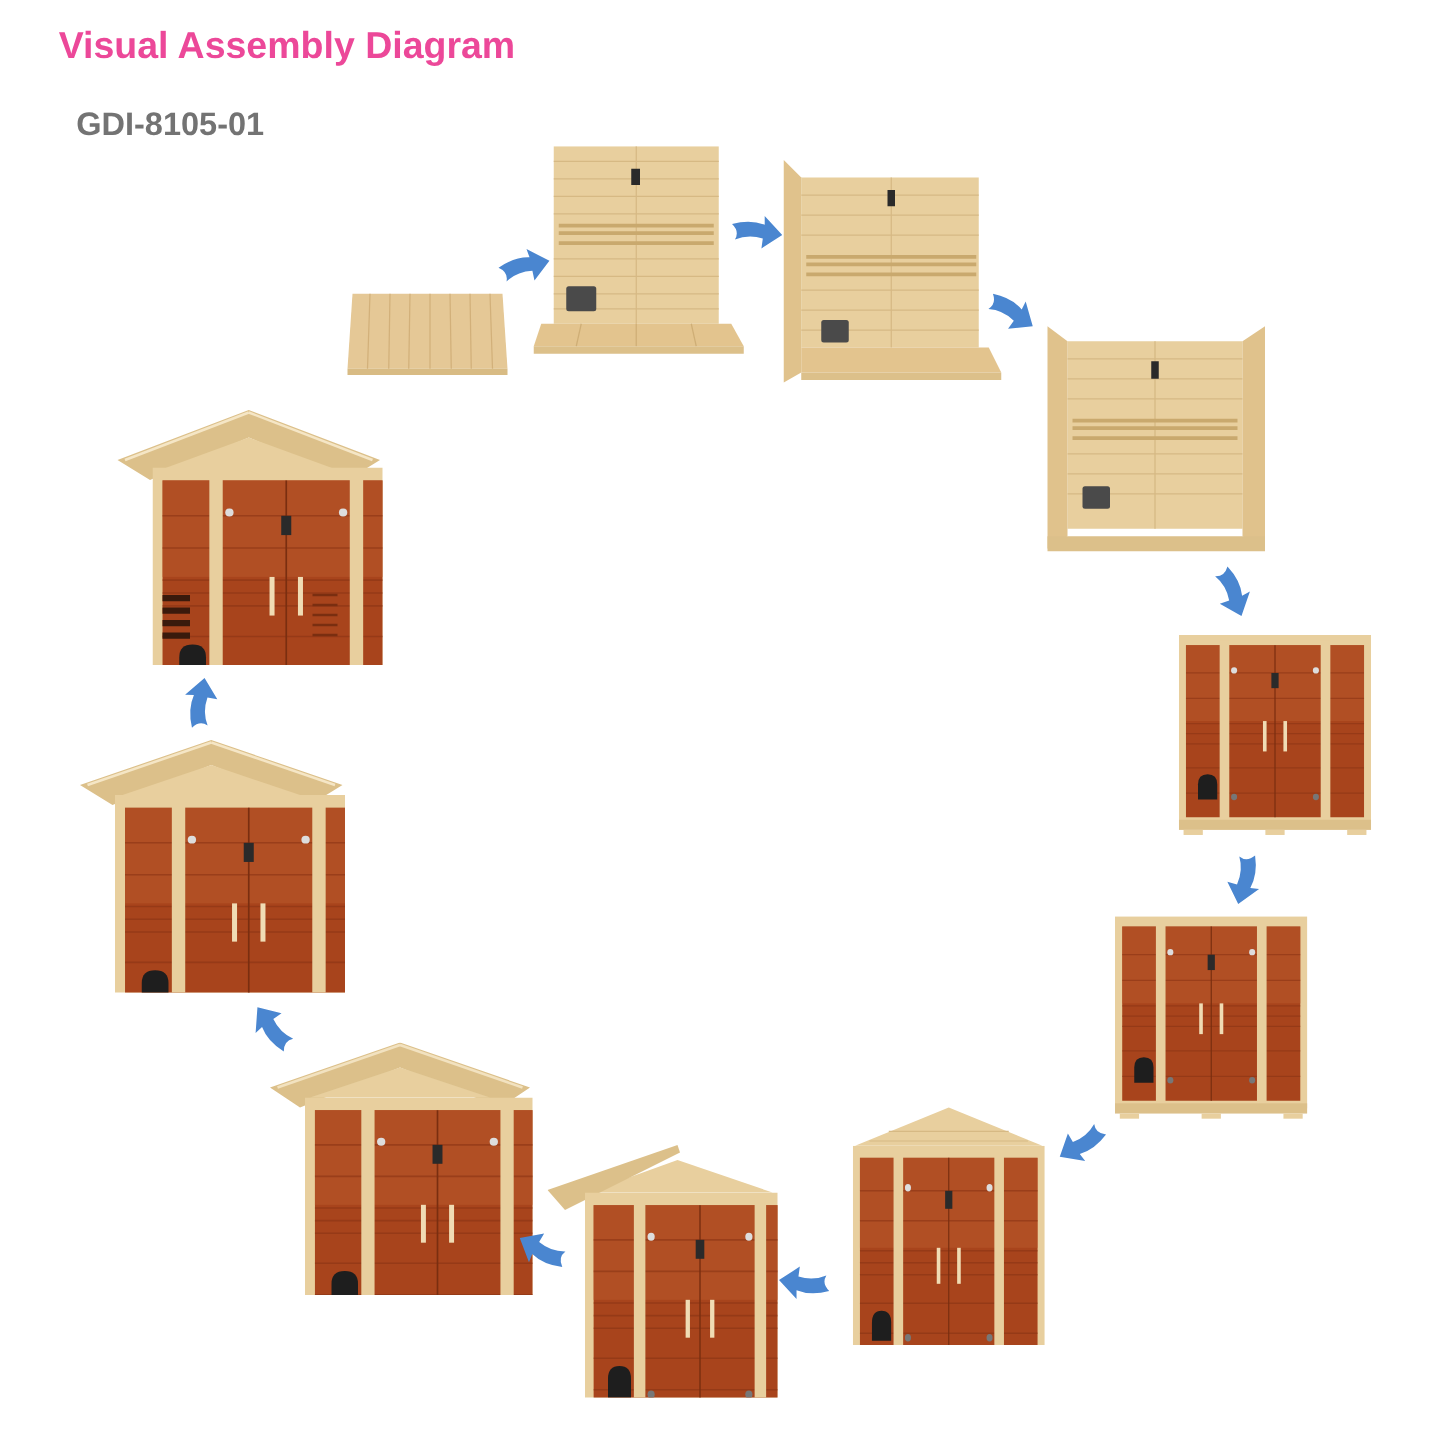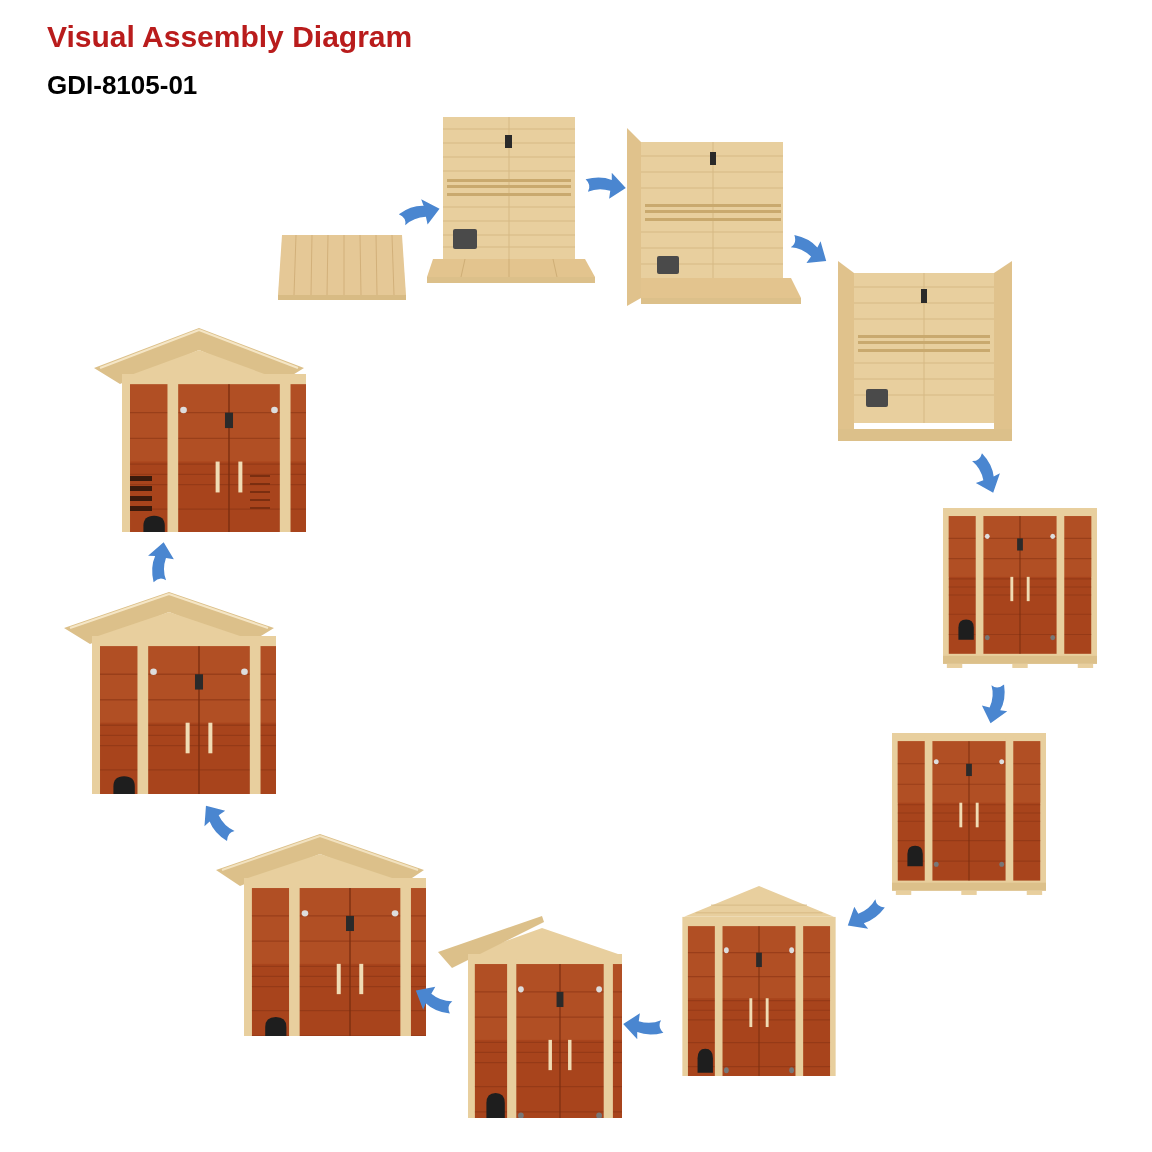--- a/index.html
+++ b/index.html
@@ -1,19 +1,19 @@
 <!DOCTYPE html>
 <html><head>
 <meta charset="utf-8">
 <style>
   html, body { margin: 0; padding: 0; background: #ffffff; }
   body { width: 1152px; height: 1152px; position: relative; overflow: hidden;
          font-family: "Liberation Sans", sans-serif; }
-  .title { position: absolute; left: 47px; top: 20px; font-size: 30px; font-weight: bold; color: #b91c1c; margin: 0; }
-  .subtitle { position: absolute; left: 47px; top: 70px; font-size: 26px; font-weight: bold; color: #000000; margin: 0; }
+  .title { position: absolute; left: 47px; top: 20px; font-size: 30px; font-weight: bold; color: #ec4899; margin: 0; }
+  .subtitle { position: absolute; left: 47px; top: 70px; font-size: 26px; font-weight: bold; color: #737373; margin: 14px; }
   .step { position: absolute; }
   .step svg { display: block; width: 100%; height: 100%; }
   .arrow { position: absolute; width: 44px; height: 30px; }
   .arrow svg { display: block; width: 100%; height: 100%; }
 </style>
 </head>
 <body>
 
 <svg width="0" height="0" style="position:absolute">
   <defs>

